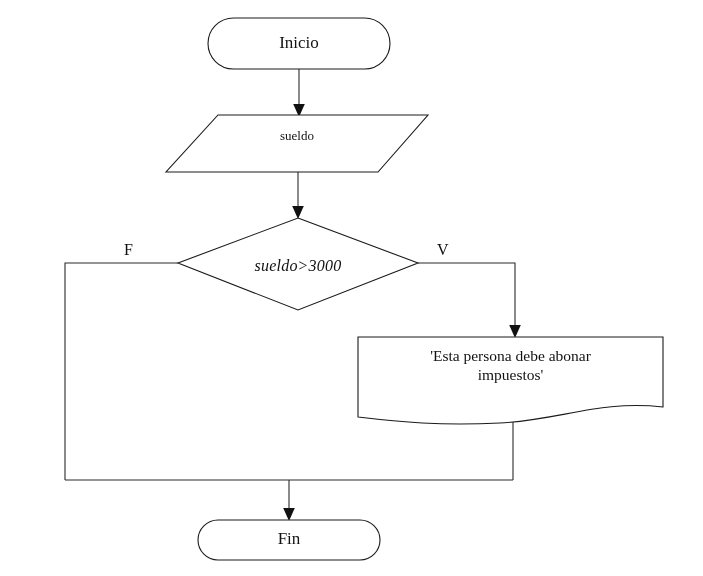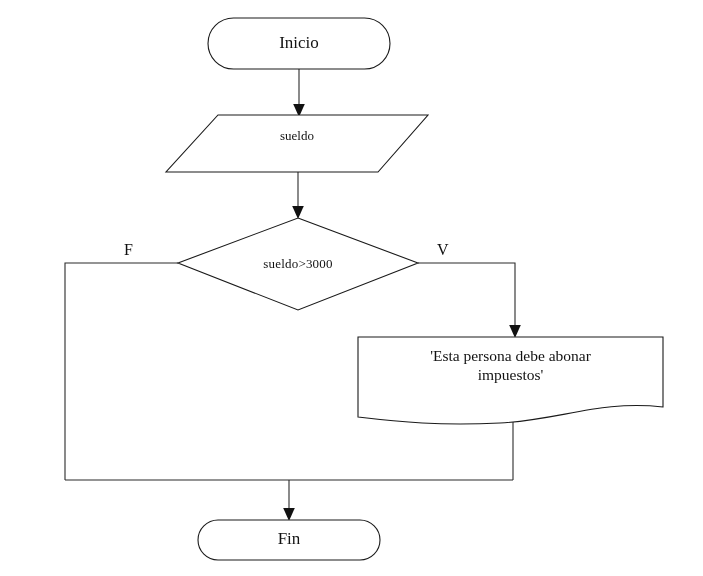--- a/index.html
+++ b/index.html
@@ -48,22 +48,23 @@
     white-space: pre-line;
     pointer-events: none;
   }
   .label-terminal {
     font-size: 17px;
   }
   .label-io {
     font-size: 13px;
   }
   .label-decision {
-    font-size: 13px;
+    font-size: 16px;
     letter-spacing: 0.2px;
+    font-style: italic;
   }
   .label-document {
     font-size: 15.5px;
   }
   .branch-label {
     position: absolute;
     color: #101010;
     font-family: "Liberation Serif", serif;
     font-size: 16px;
   }

